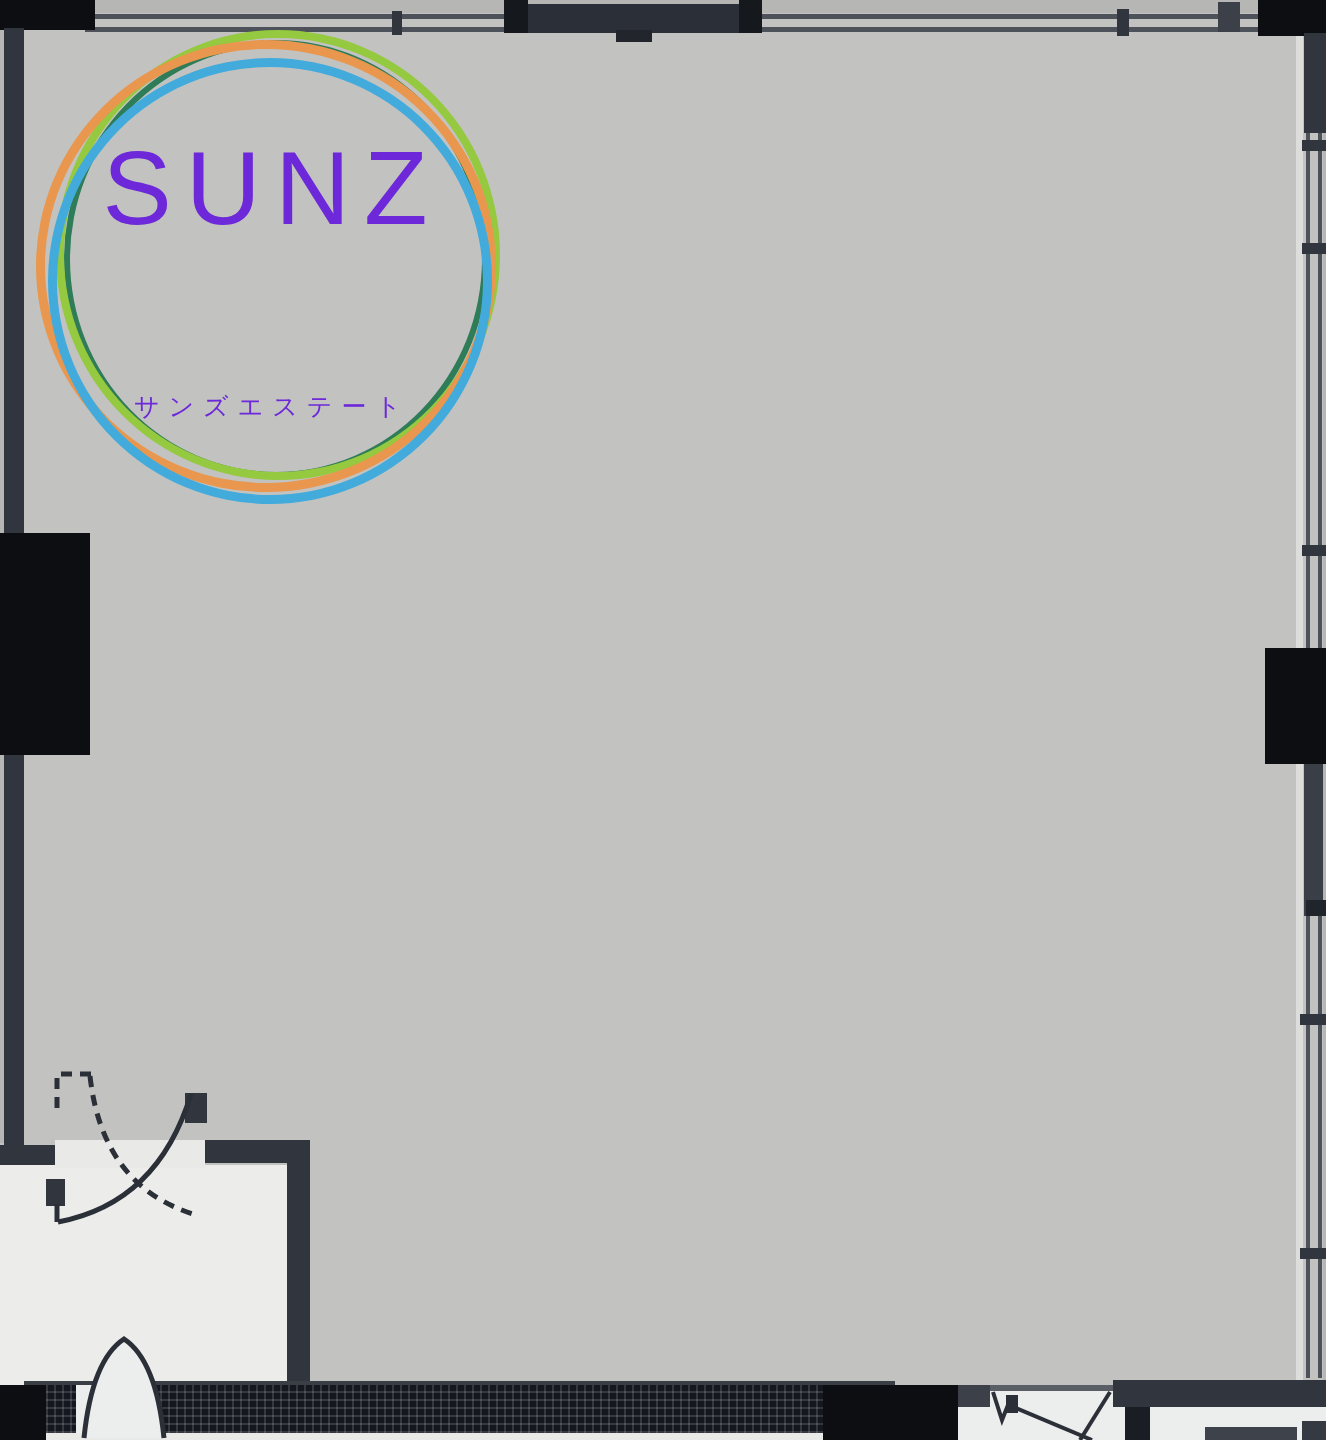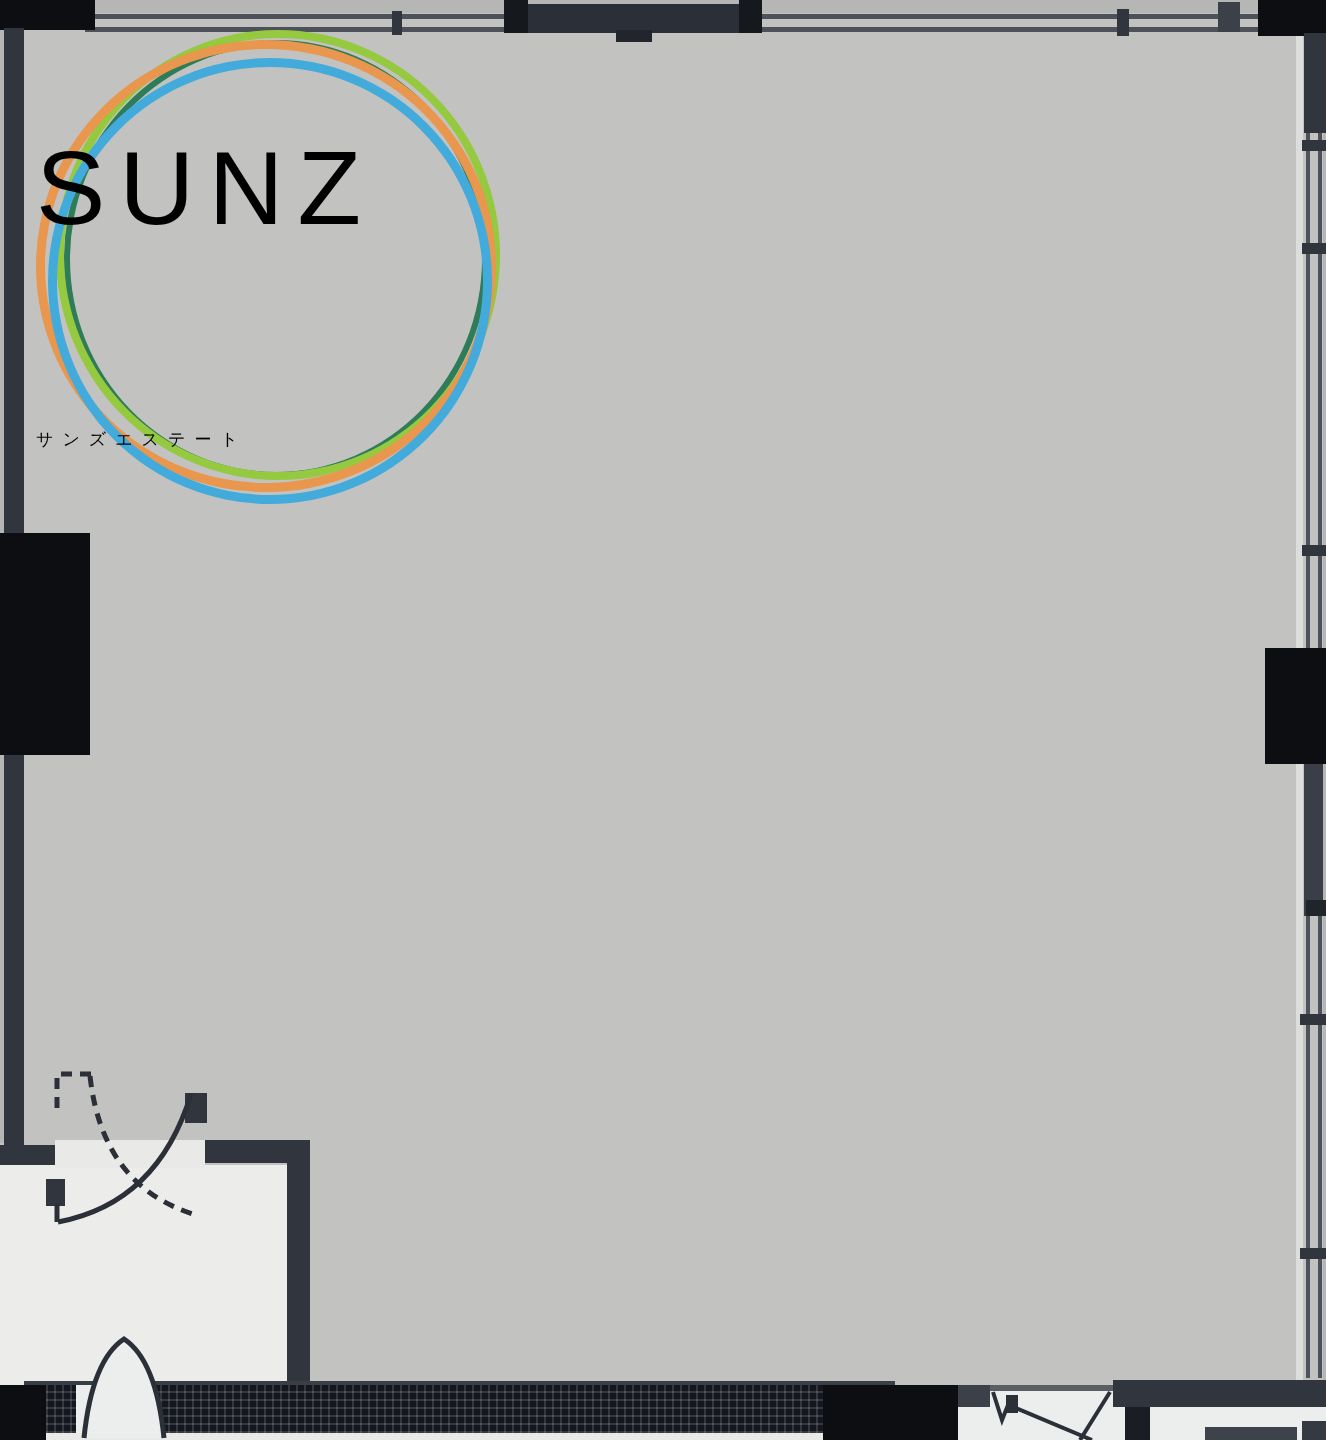--- a/index.html
+++ b/index.html
@@ -23,24 +23,24 @@
       repeating-linear-gradient(0deg, rgba(255,255,255,0.14) 0 2px, transparent 2px 8px),
       repeating-linear-gradient(90deg, rgba(255,255,255,0.14) 0 2px, transparent 2px 8px);
   }
   
   #logo{position:absolute;left:36px;top:28px;width:472px;height:482px;z-index:40;}
   .ring{position:absolute;border-radius:50%;background:transparent;}
   .ring.orange{left:0px;  top:12px; width:442px;height:434px;border:9px solid #e9974e;}
   .ring.green {left:20px; top:2px;  width:428px;height:434px;border:8px solid #95c93f;}
   .ring.teal  {left:28px; top:12px; width:412px;height:426px;border:6px solid #2e7c58;}
   .ring.blue  {left:12px; top:30px; width:426px;height:428px;border:9px solid #43abdc;}
-  .logo-text{position:absolute;left:0;width:100%;text-align:left;color:#000000;}
+  .logo-text{position:absolute;left:0;width:100%;text-align:center;color:#6d28d9;}
   #logo-line1{top:108px;font-size:104px;letter-spacing:14px;line-height:1;}
   #logo-line2{top:232px;font-size:100px;letter-spacing:5px;line-height:1;}
-  #logo-sub  {top:400px;font-size:17px;letter-spacing:9px;}
+  #logo-sub  {top:362px;font-size:25px;letter-spacing:9px;}
   svg{display:block;}
 </style>
 </head>
 <body>
 
 <div id="canvas">
 
   <div class="abs outside" style="left:0;top:0;width:1326px;height:13px;"></div>
   <div class="abs outside" style="left:0;top:13px;width:4px;height:1130px;"></div>
   <div class="abs outside" style="left:1323px;top:36px;width:3px;height:1344px;"></div>

